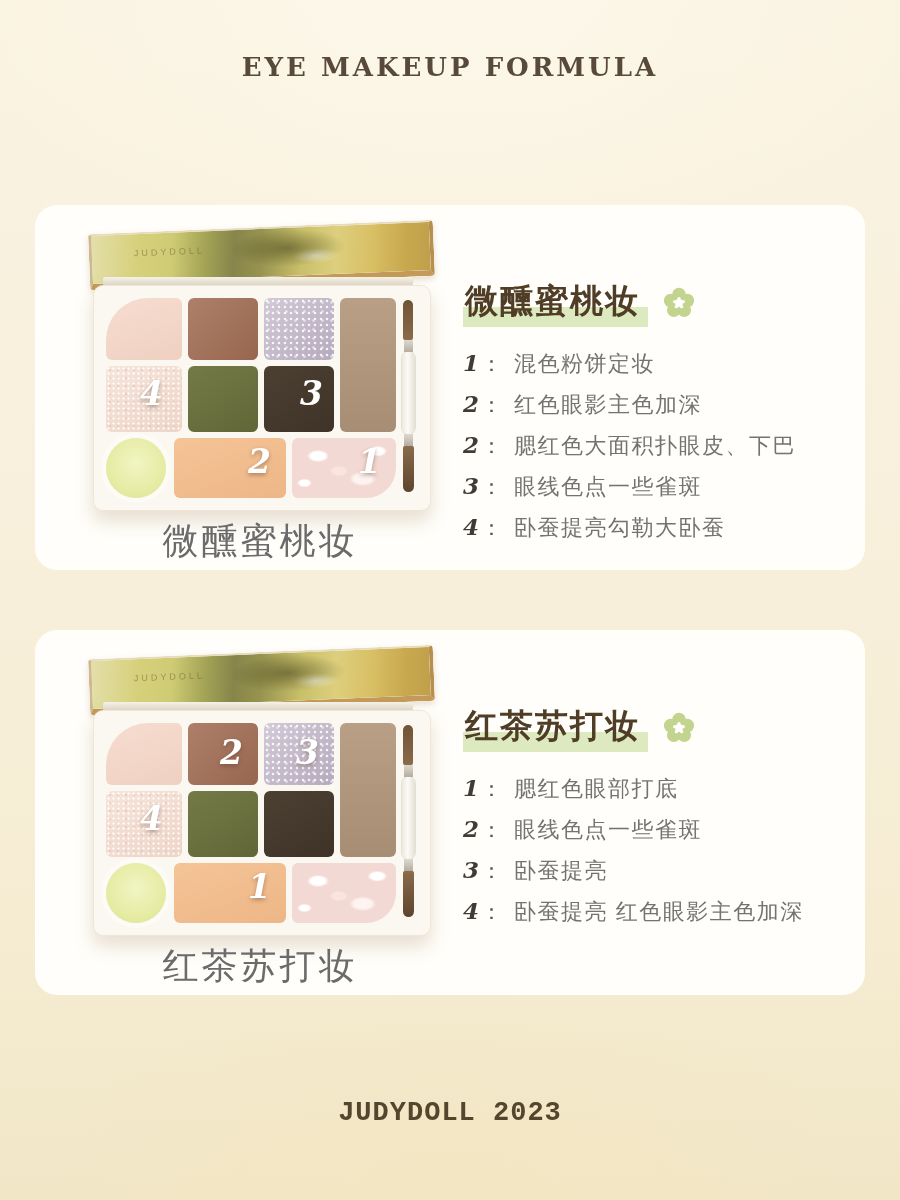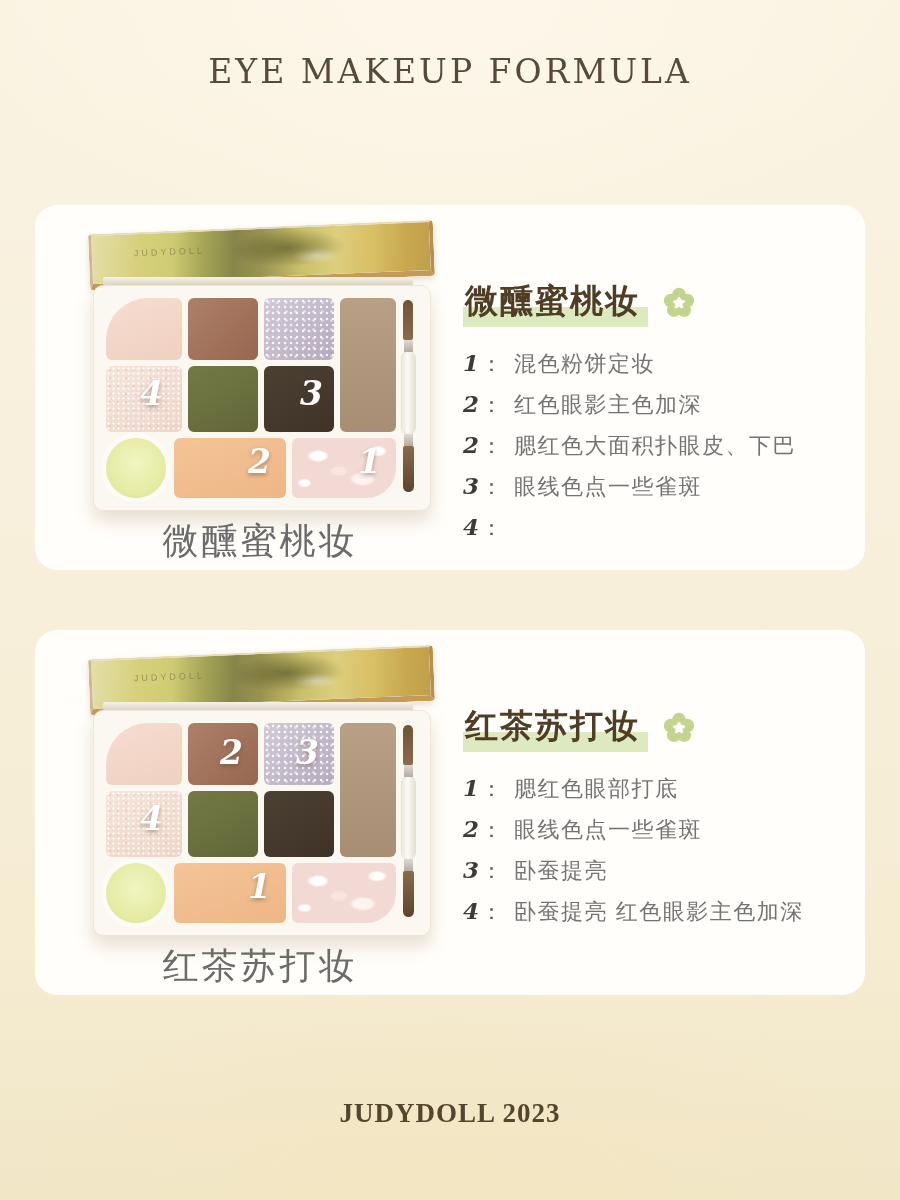--- a/index.html
+++ b/index.html
@@ -6,26 +6,26 @@
   .canvas{
     position:relative;width:900px;height:1200px;overflow:hidden;
     font-family:"Liberation Sans",sans-serif;
     background:
       radial-gradient(ellipse 600px 300px at 50% 100%, rgba(243,230,194,.9), rgba(243,230,194,0) 70%),
       radial-gradient(ellipse 700px 400px at 50% 0%, rgba(253,248,235,.9), rgba(253,248,235,0) 70%),
       linear-gradient(180deg,#faf3e2 0%,#f8f0dc 40%,#f5ecd2 78%,#f1e6c6 100%);
   }
   .page-title{
     position:absolute;top:52px;left:0;width:900px;text-align:center;
-    font-family:"DejaVu Serif",serif;font-weight:normal;font-size:33px;
+    font-family:"DejaVu Serif",serif;font-weight:bold;font-size:26px;
     letter-spacing:3px;color:#584a3a;
   }
   .footer{
     position:absolute;top:1098px;left:0;width:900px;text-align:center;
-    font-family:Liberation Serif, serif;font-weight:bold;font-size:27px;
+    font-family:Liberation Mono, monospace;font-weight:bold;font-size:27px;
     letter-spacing:1px;color:#54452f;
   }
   .card{
     position:absolute;left:35px;width:830px;height:365px;
     background:#fffefa;border-radius:22px;
   }
   .card-1{top:205px;}
   .card-2{top:630px;}
 
   
@@ -207,20 +207,21 @@
           <span class="step-text">腮红色大面积扑眼皮、下巴</span>
         </div>
         <div class="step">
           <span class="step-num">3</span>
           <span class="step-colon">：</span>
           <span class="step-text">眼线色点一些雀斑</span>
         </div>
         <div class="step">
           <span class="step-num">4</span>
           <span class="step-colon">：</span>
+          <span class="step-text">卧蚕提亮勾勒大卧蚕</span>
         </div>
       </div>
     </div>
   </div>
 
   <div class="card card-2">
     <div class="palette">
       <div class="lid">
         <span class="lid-brand">JUDYDOLL</span>
       </div>

